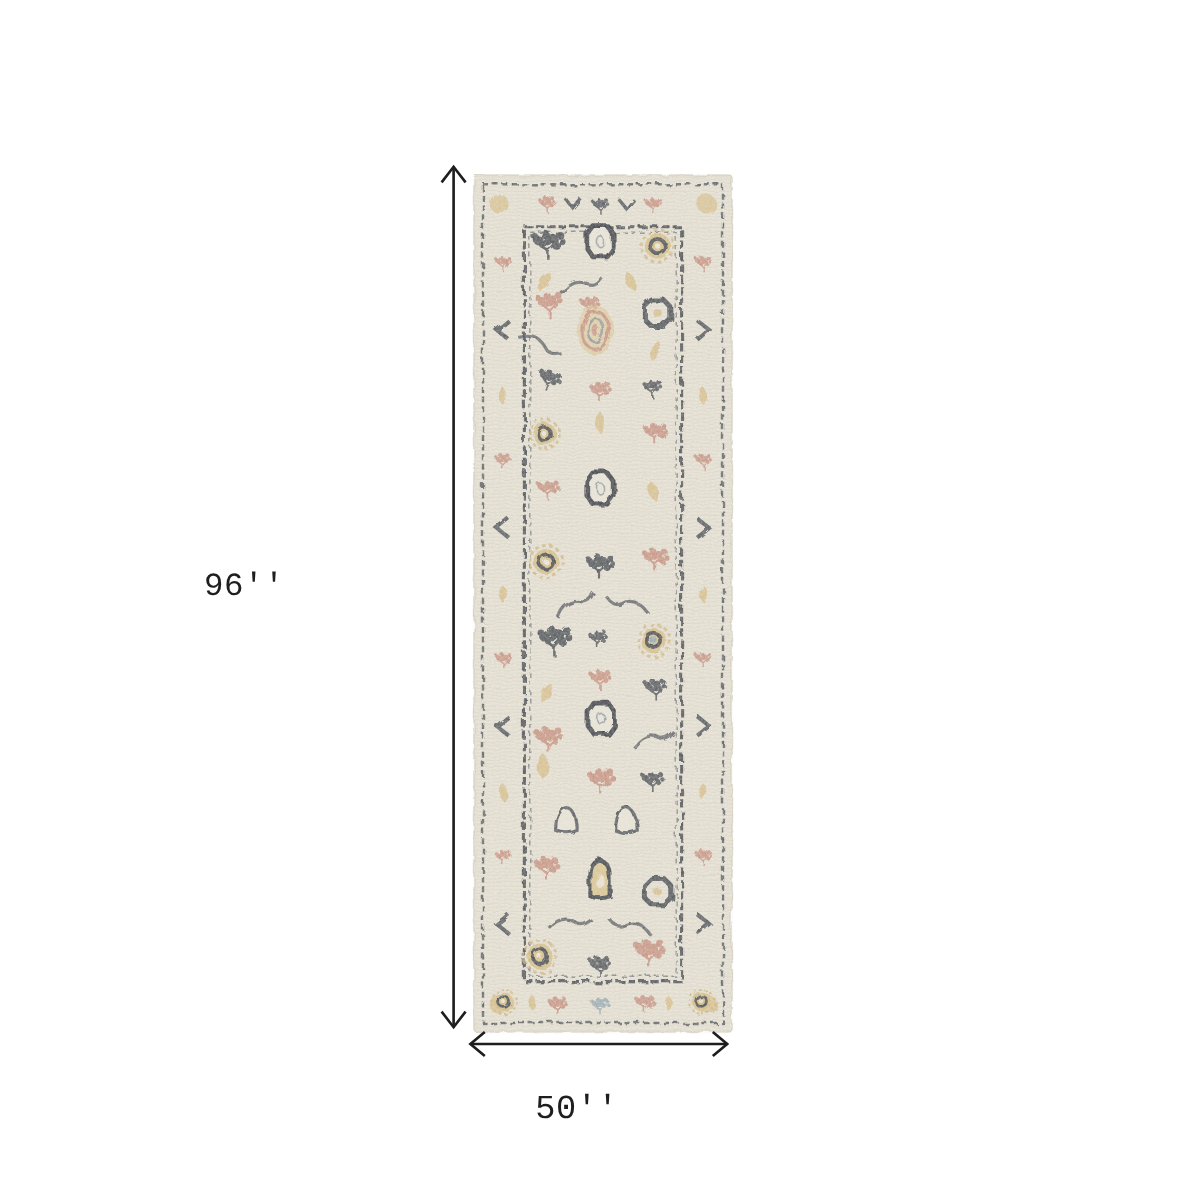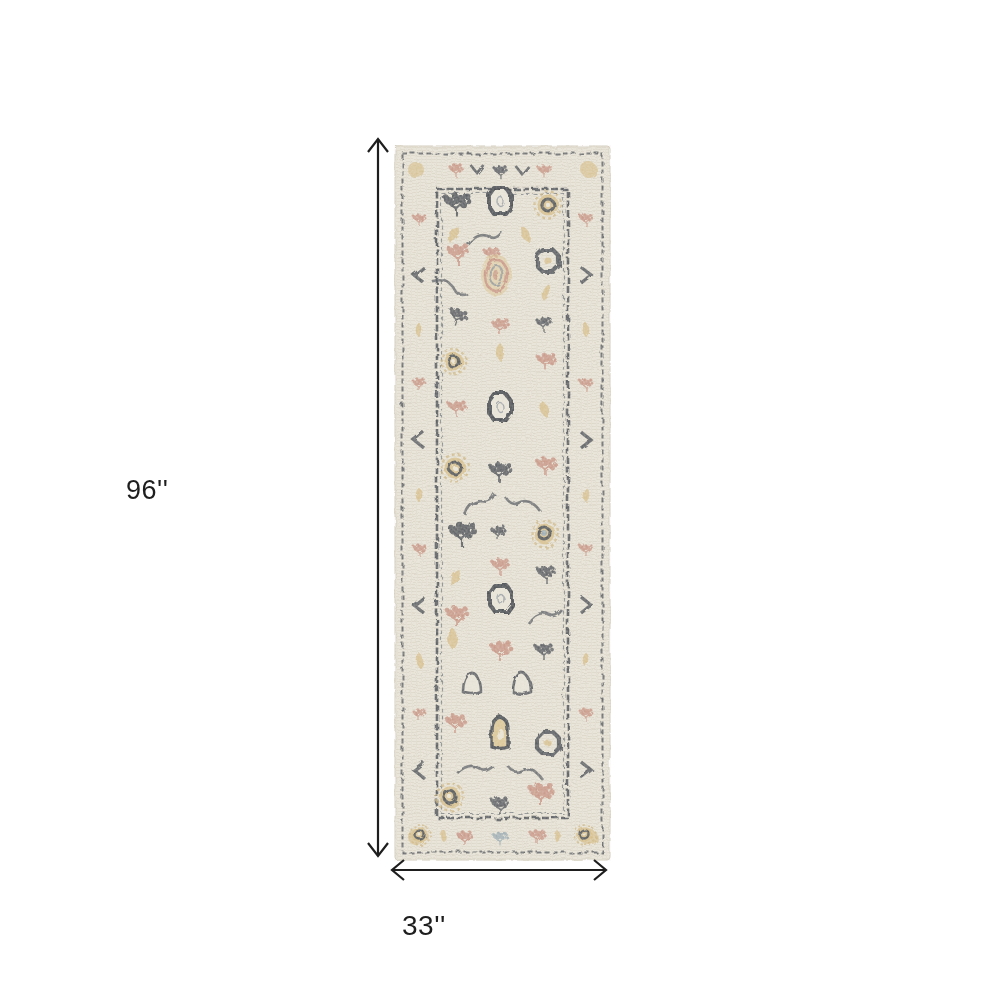--- a/index.html
+++ b/index.html
@@ -7,22 +7,22 @@
     position:relative;width:1000px;height:1000px;
     background:var(--background,#ffffff);
     font-family:"Liberation Sans",sans-serif;
     overflow:hidden;
   }
   .rug-svg{position:absolute;left:394px;top:145px;width:217px;height:716px;}
   .dims-svg{position:absolute;left:0;top:0;width:1000px;height:1000px;}
   .dim-line{stroke:var(--ink,#1e1e1e);stroke-width:2.2;fill:none;}
   .dim-label{
     position:absolute;color:var(--ink,#1e1e1e);
-    font-family:Liberation Sans, sans-serif;
-    letter-spacing:0.5px;white-space:nowrap;
+    font-family:Liberation Mono, monospace;
+    letter-spacing:0.5px;white-space:nowrap;margin-left:44px;
   }
   .label-height{left:126px;top:475px;font-size:27px;}
   .label-width{left:402px;top:910px;font-size:28px;}
 </style>
 </head>
 <body>
 
 <div class="stage">
 
   <svg class="rug-svg" viewBox="0 0 217 716" aria-hidden="true">
@@ -208,14 +208,14 @@
       <path class="dim-line" d="M368,843 L378,856 L388,843"></path>
     </g>
     <g>
       <line class="dim-line" x1="392" y1="870" x2="606" y2="870"></line>
       <path class="dim-line" d="M404,860 L392,870 L404,880"></path>
       <path class="dim-line" d="M594,860 L606,870 L594,880"></path>
     </g>
   </svg>
 
   <div class="dim-label label-height">96''</div>
-  <div class="dim-label label-width">33''</div>
+  <div class="dim-label label-width">50''</div>
 </div>
 
 </body></html>

